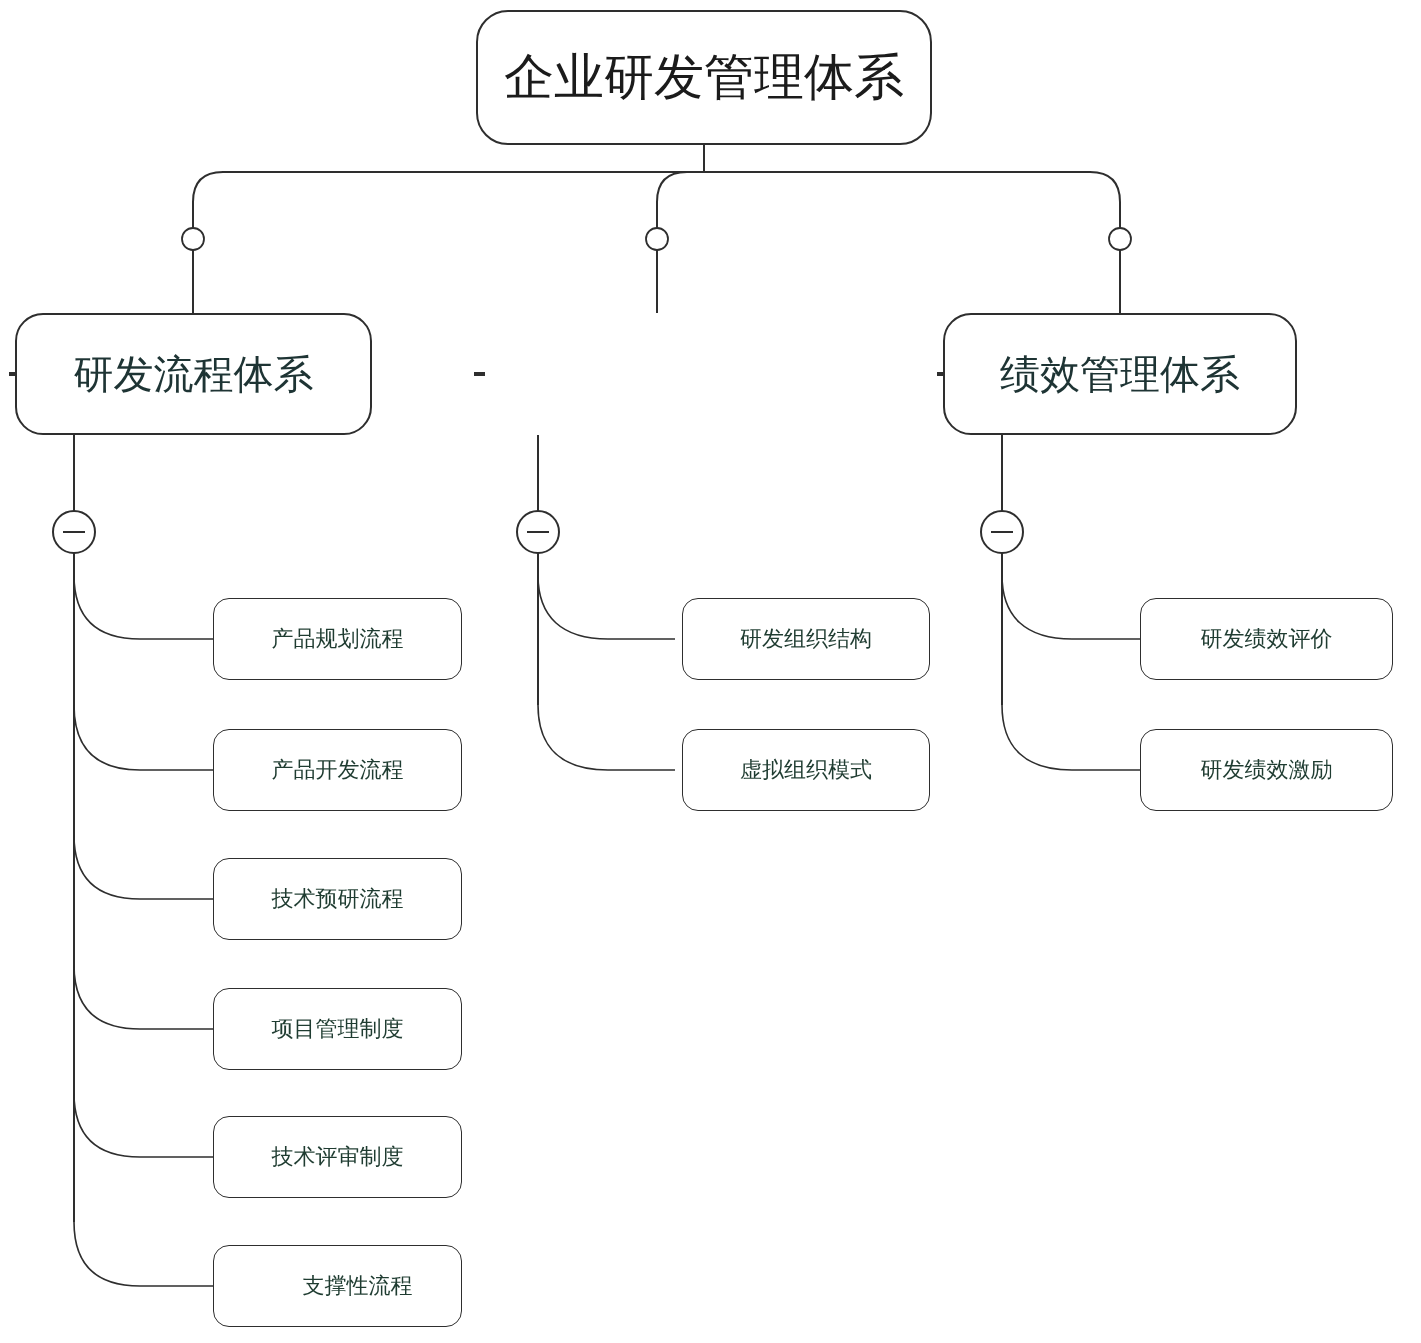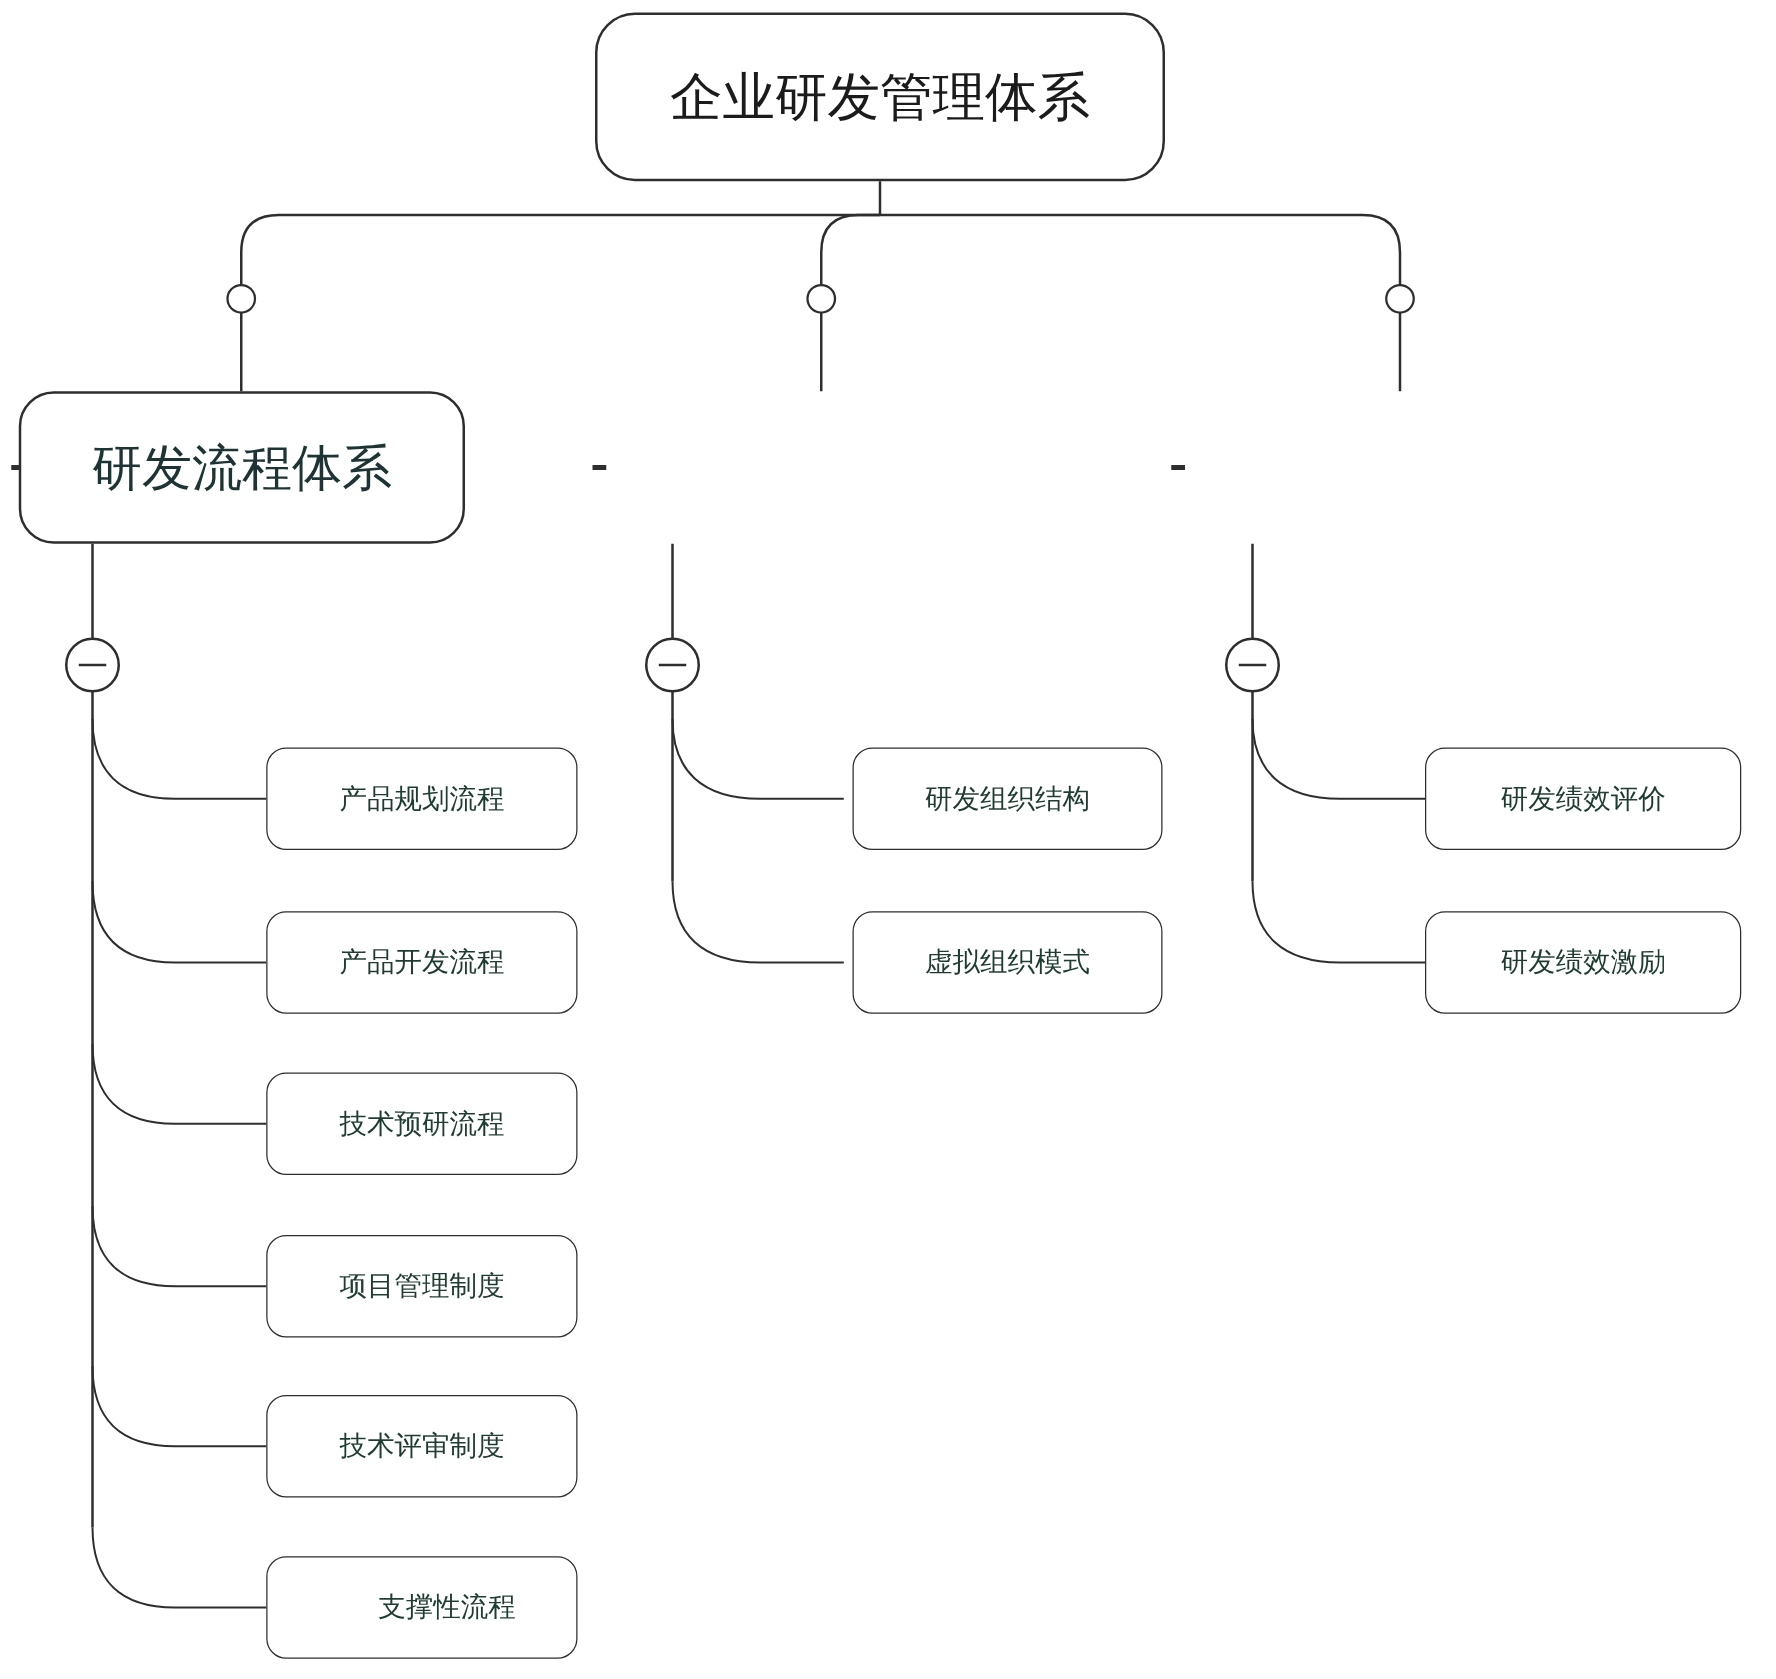--- a/index.html
+++ b/index.html
@@ -16,21 +16,21 @@
     background:var(--node-fill,#ffffff);
     border:2px solid var(--node-border,#2e2e2e);
     box-sizing:border-box;
     display:flex; align-items:center; justify-content:center;
     text-align:center;
     white-space:nowrap;
     cursor:default;
   }
   .root-node {
     left:476px; top:10px; width:456px; height:135px;
-    border-radius:32px; font-size:42px; color:var(--root-text,#1b1b1b);
+    border-radius:32px; font-size:50px; color:var(--root-text,#1b1b1b);
   }
   .branch-node {
     top:313px; height:122px; border-radius:28px;
     font-size:40px; color:var(--branch-text,#1e3434);
   }
   .branch-0 { left:15px;  width:357px; }
   .branch-1 { left:480px; width:355px; }
   .branch-2 { left:943px; width:354px; }
   .leaf-node {
     height:82px; border-radius:16px; border-width:1.5px;
@@ -111,20 +111,23 @@
     </g>
   </svg>
 
   <div class="node root-node">
     <span>企业研发管理体系</span>
   </div>
 
   <div class="node branch-node branch-0">
     <span>研发流程体系</span>
   </div>
+  <div class="node branch-node branch-2">
+    <span>绩效管理体系</span>
+  </div>
 
   <div class="node leaf-node col-l row-0">
     <span>产品规划流程</span>
   </div>
   <div class="node leaf-node col-l row-1">
     <span>产品开发流程</span>
   </div>
   <div class="node leaf-node col-l row-2">
     <span>技术预研流程</span>
   </div>

